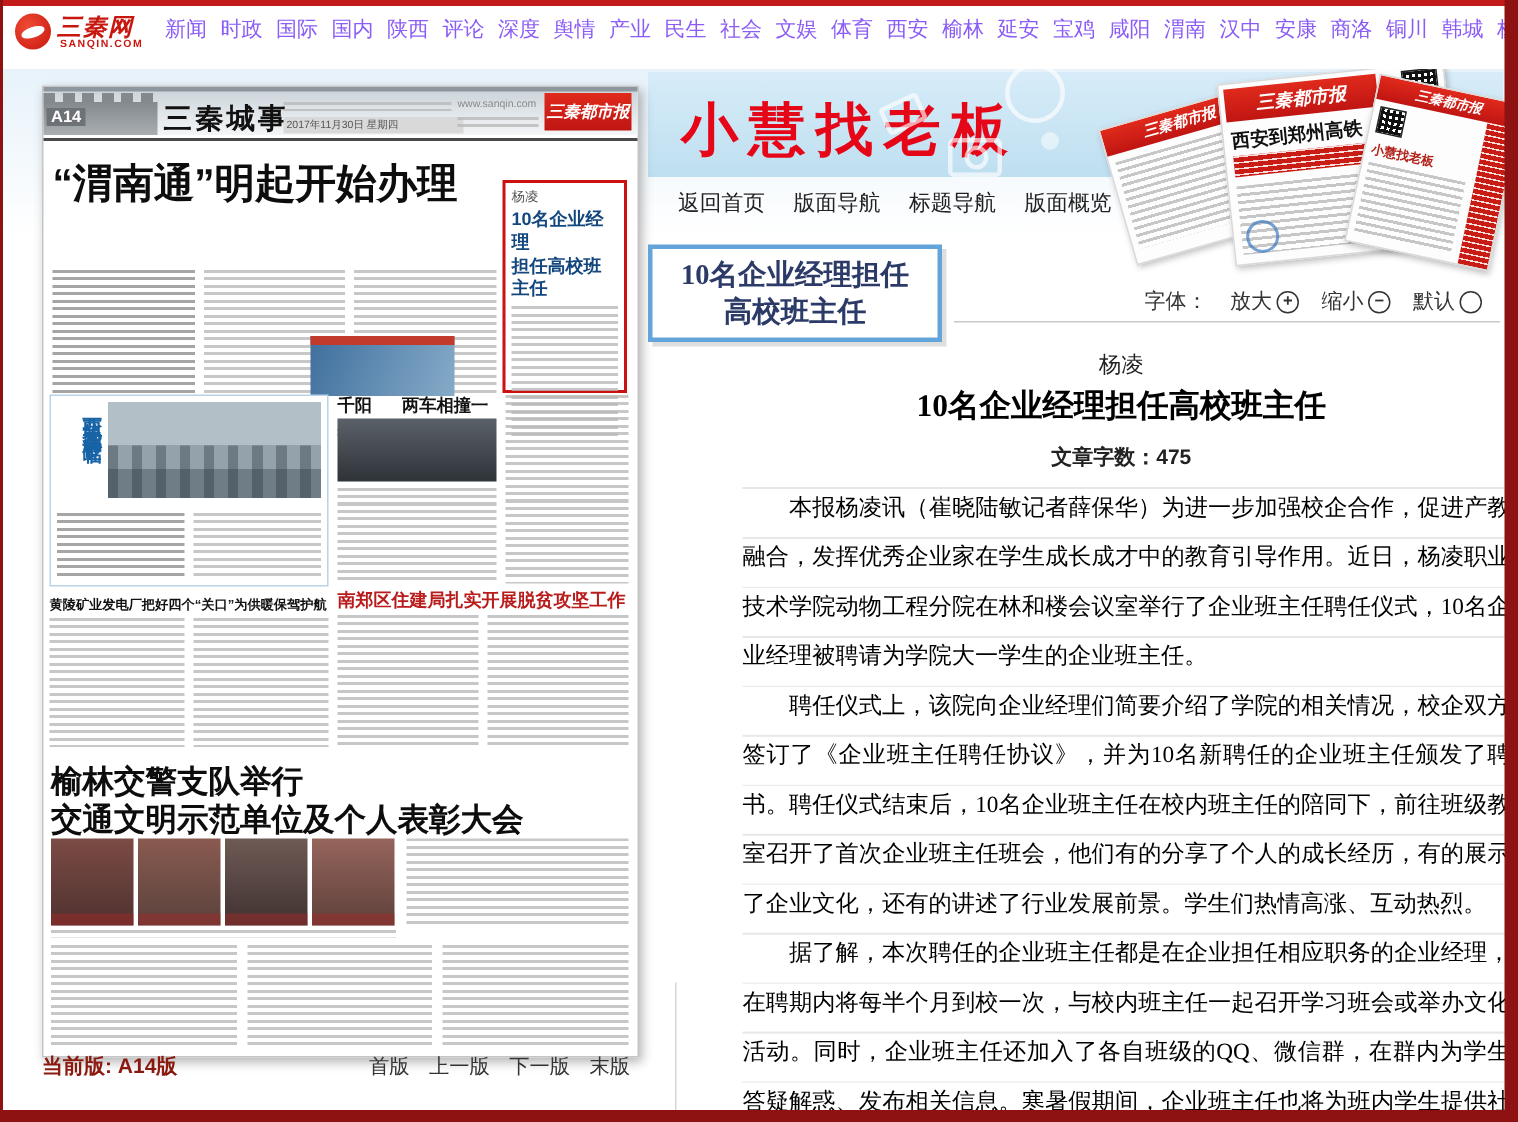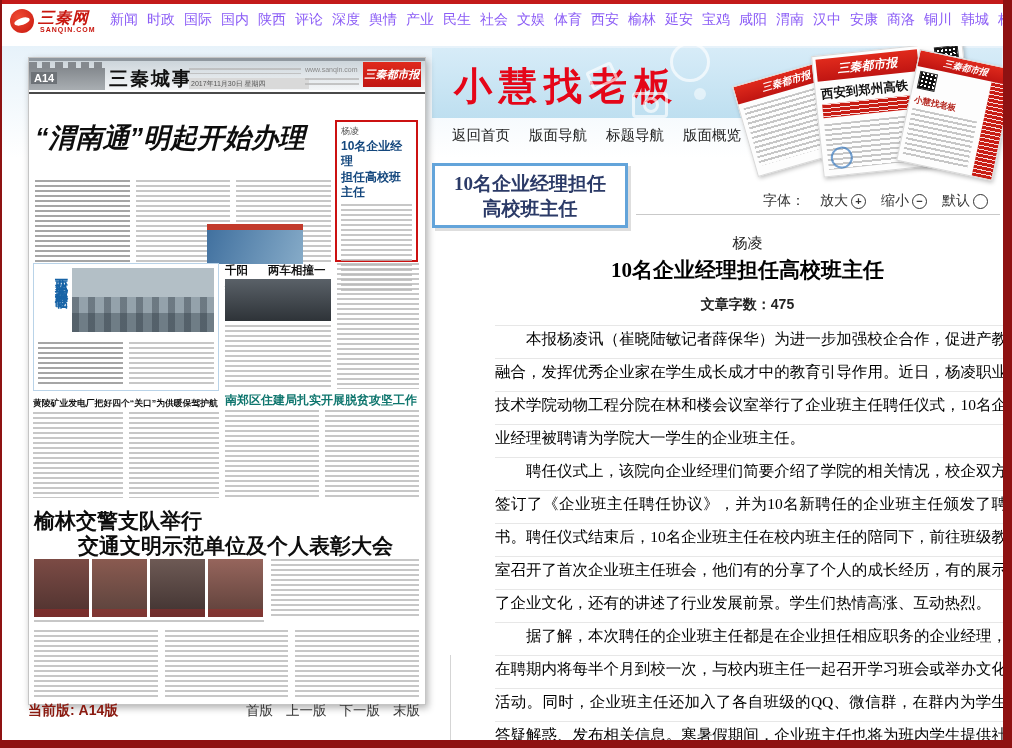--- a/index.html
+++ b/index.html
@@ -89,21 +89,21 @@
         background:repeating-linear-gradient(90deg,#84898e 0 8px,transparent 8px 13px);}
   .page-code{position:absolute;left:2px;top:14px;font-size:11px;font-weight:bold;color:#fff;background:#6d7277;padding:0 3px;}
   .section-title{position:absolute;left:80px;top:8px;font-size:19px;font-weight:bold;color:#111;letter-spacing:2px;}
   .meta-mi{position:absolute;left:160px;top:10px;width:112px;height:6px;}
   .datebar{position:absolute;left:160px;top:20px;width:118px;height:11px;background:#d9d9d9;
            font-size:7px;color:#555;line-height:11px;padding-left:2px;overflow:hidden;}
   .website{position:absolute;left:276px;top:8px;font-size:7px;color:#8a8a8a;}
   .editors-mi{position:absolute;left:276px;top:20px;width:54px;height:8px;}
   .p-mast{position:absolute;left:334px;top:4px;width:58px;height:25px;font-size:11px;}
   .p-rule{position:absolute;left:0;top:34px;width:100%;height:2px;background:#4a4a4a;}
-  .lead-headline{position:absolute;left:6px;top:62px;font-size:27px;font-weight:bold;color:#0d0d0d;letter-spacing:0;font-style:italic;}
+  .lead-headline{position:absolute;left:6px;top:46px;font-size:27px;font-weight:bold;color:#0d0d0d;letter-spacing:0;}
   .lead-subhead{position:absolute;left:6px;top:98px;font-size:14.5px;font-weight:bold;color:#222;}
   .lead-cols{position:absolute;left:6px;top:122px;width:296px;height:82px;display:flex;gap:6px;}
   .lead-cols .mi{flex:1;height:100%;}
   .ph{position:absolute;}
   .ph-card{left:178px;top:166px;width:96px;height:40px;background:linear-gradient(110deg,#3f6f9e,#86abc8);}
   .ph-card::before{content:"";position:absolute;left:0;top:0;width:100%;height:6px;background:#c23a2b;}
   .boxed{position:absolute;left:306px;top:62px;width:83px;height:142px;border:2px solid #cc1111;background:#fff;
          padding:3px 4px;box-sizing:border-box;cursor:pointer;}
   .boxed-kicker{font-size:9px;color:#555;}
   .boxed-title{font-size:12px;font-weight:bold;color:#14477d;line-height:15px;margin-top:1px;}
@@ -119,25 +119,25 @@
   .west-mi .mi{flex:1;}
   .box-qy{position:absolute;left:196px;top:205px;width:106px;height:128px;}
   .qy-head{font-size:11.5px;font-weight:bold;color:#111;}
   .qy-head b{margin-right:20px;}
   .ph-dark{left:0px;top:16px;width:106px;height:42px;background:linear-gradient(#5a6168,#2e3338);}
   .qy-mi{position:absolute;left:0;top:62px;width:106px;height:64px;}
   .col-right2{position:absolute;left:308px;top:205px;width:82px;height:126px;}
   .hl-head{position:absolute;left:4px;top:340px;width:188px;font-size:8.8px;font-weight:bold;color:#111;white-space:nowrap;overflow:hidden;}
   .hl-mi{position:absolute;left:4px;top:354px;width:186px;height:86px;display:flex;gap:6px;}
   .hl-mi .mi{flex:1;}
-  .nz-head{position:absolute;left:196px;top:334px;width:196px;font-size:12px;font-weight:bold;color:#0f766e;white-space:nowrap;}
+  .nz-head{position:absolute;left:196px;top:334px;width:196px;font-size:12px;font-weight:bold;color:#b91c1c;white-space:nowrap;}
   .nz-mi{position:absolute;left:196px;top:352px;width:194px;height:90px;display:flex;gap:6px;}
   .nz-mi .mi{flex:1;}
   .yl-head1{position:absolute;left:5px;top:449px;font-size:21px;font-weight:bold;color:#0d0d0d;}
-  .yl-head2{position:absolute;left:5px;top:474px;font-size:21px;font-weight:bold;color:#0d0d0d;margin-left:44px;}
+  .yl-head2{position:absolute;left:5px;top:474px;font-size:21px;font-weight:bold;color:#0d0d0d;}
   .yl-photos{position:absolute;left:5px;top:501px;display:flex;gap:3px;}
   .yl-photos .php{width:55px;height:58px;}
   .php1{background:linear-gradient(#7c4b45,#4e322f);}
   .php2{background:linear-gradient(#8a5a50,#59423c);}
   .php3{background:linear-gradient(#6e5a55,#403230);}
   .php4{background:linear-gradient(#96655c,#5d403a);}
   .php{box-shadow:inset 0 -8px 0 rgba(170,40,40,.45);}
   .yl-mi-right{position:absolute;left:242px;top:501px;width:148px;height:58px;}
   .yl-cap{position:absolute;left:5px;top:562px;width:230px;height:5px;}
   .yl-cols{position:absolute;left:5px;top:572px;width:385px;height:70px;display:flex;gap:7px;}

